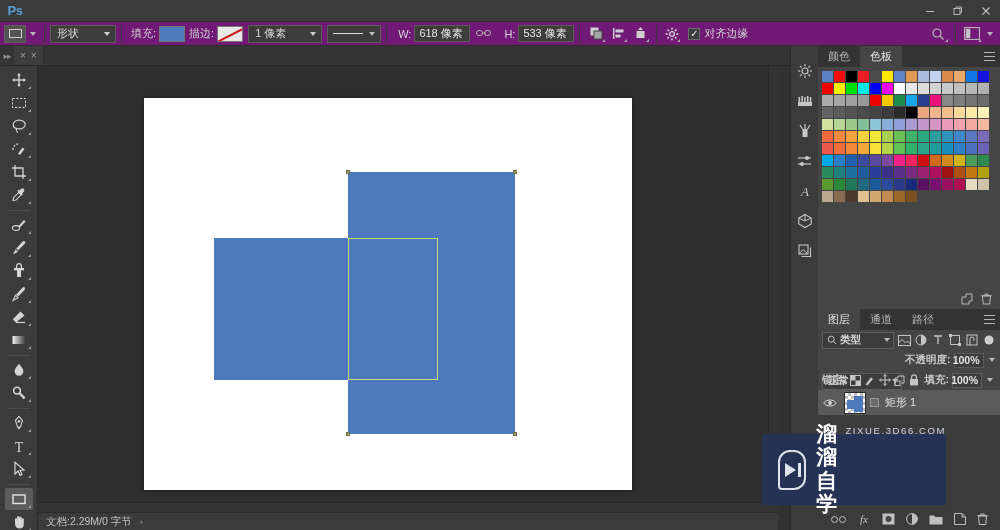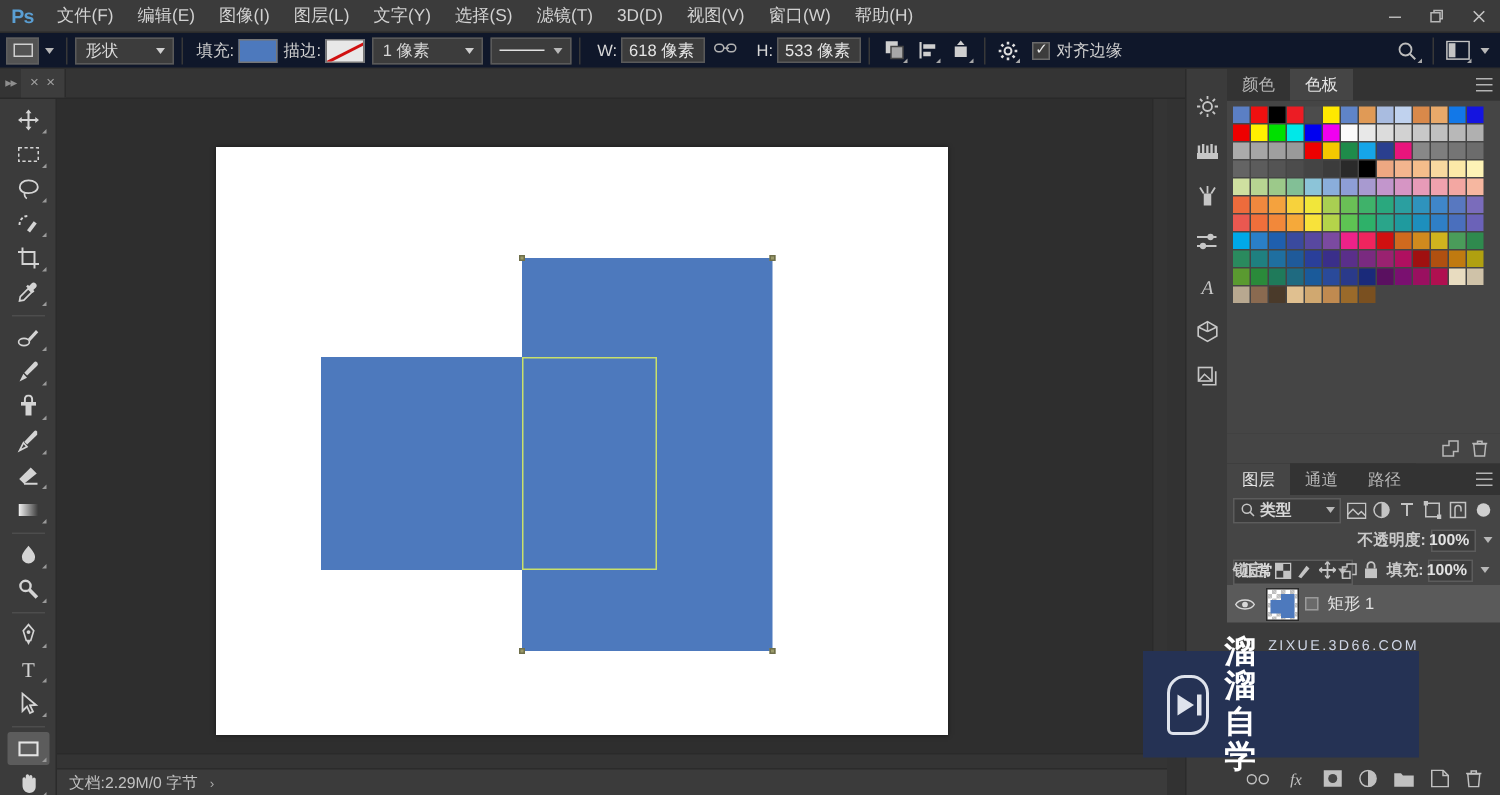--- a/index.html
+++ b/index.html
@@ -36,21 +36,21 @@
   .winbtns { position: absolute; right: 0; top: 0; display: flex; height: 22px; }
   .winbtn {
     width: 28px; height: 22px; display: flex; align-items: center; justify-content: center;
     color: #b0b0b0; font-size: 11px;
   }
   .winbtn svg { display: block; }
 
   
   .optionsbar {
     position: absolute; left: 0; top: 22px; width: 1000px; height: 24px;
-    background: #0f172a;
+    background: #701a75;
     border-bottom: 1px solid #2e2e2e;
     display: flex; align-items: center; padding-left: 4px;
   }
   .ob-sep { width: 1px; height: 18px; background: #383838; margin: 0 5px; }
   .tool-preset {
     width: 22px; height: 18px; background: #535353; border: 1px solid #5e5e5e;
     display: flex; align-items: center; justify-content: center;
   }
   .mini-rect { width: 13px; height: 9px; border: 1px solid #cfcfcf; }
   .caret {
@@ -305,33 +305,20 @@
     font-family: "Liberation Sans", sans-serif;
   }
 </style>
 </head>
 <body>
 
 <div id="app">
 
   <div class="menubar">
     <div class="ps-logo">Ps</div>
-    <div id="menu-items" style="display:flex;align-items:center;">
-        <div class="menu-item">文件(F)</div>
-        <div class="menu-item">编辑(E)</div>
-        <div class="menu-item">图像(I)</div>
-        <div class="menu-item">图层(L)</div>
-        <div class="menu-item">文字(Y)</div>
-        <div class="menu-item">选择(S)</div>
-        <div class="menu-item">滤镜(T)</div>
-        <div class="menu-item">3D(D)</div>
-        <div class="menu-item">视图(V)</div>
-        <div class="menu-item">窗口(W)</div>
-        <div class="menu-item">帮助(H)</div>
-      </div>
     <div class="winbtns">
       <div class="winbtn">
         <svg width="10" height="10" viewBox="0 0 10 10">
             <rect x="1" y="5" width="8" height="1" fill="#b8b8b8"></rect>
           </svg>
       </div>
       <div class="winbtn">
         <svg width="10" height="10" viewBox="0 0 10 10">
             <rect x="1" y="2.5" width="6" height="6" fill="none" stroke="#b8b8b8" stroke-width="1"></rect>
             <path d="M3 2.5 V1 H8.5 V6.5 H7" fill="none" stroke="#b8b8b8" stroke-width="1"></path>

